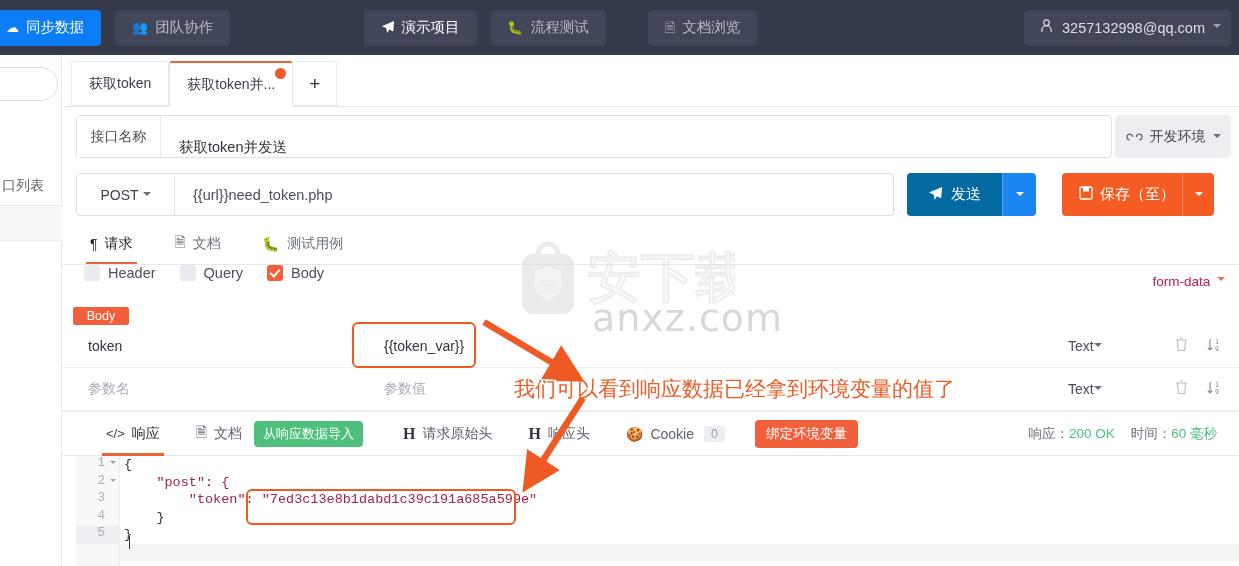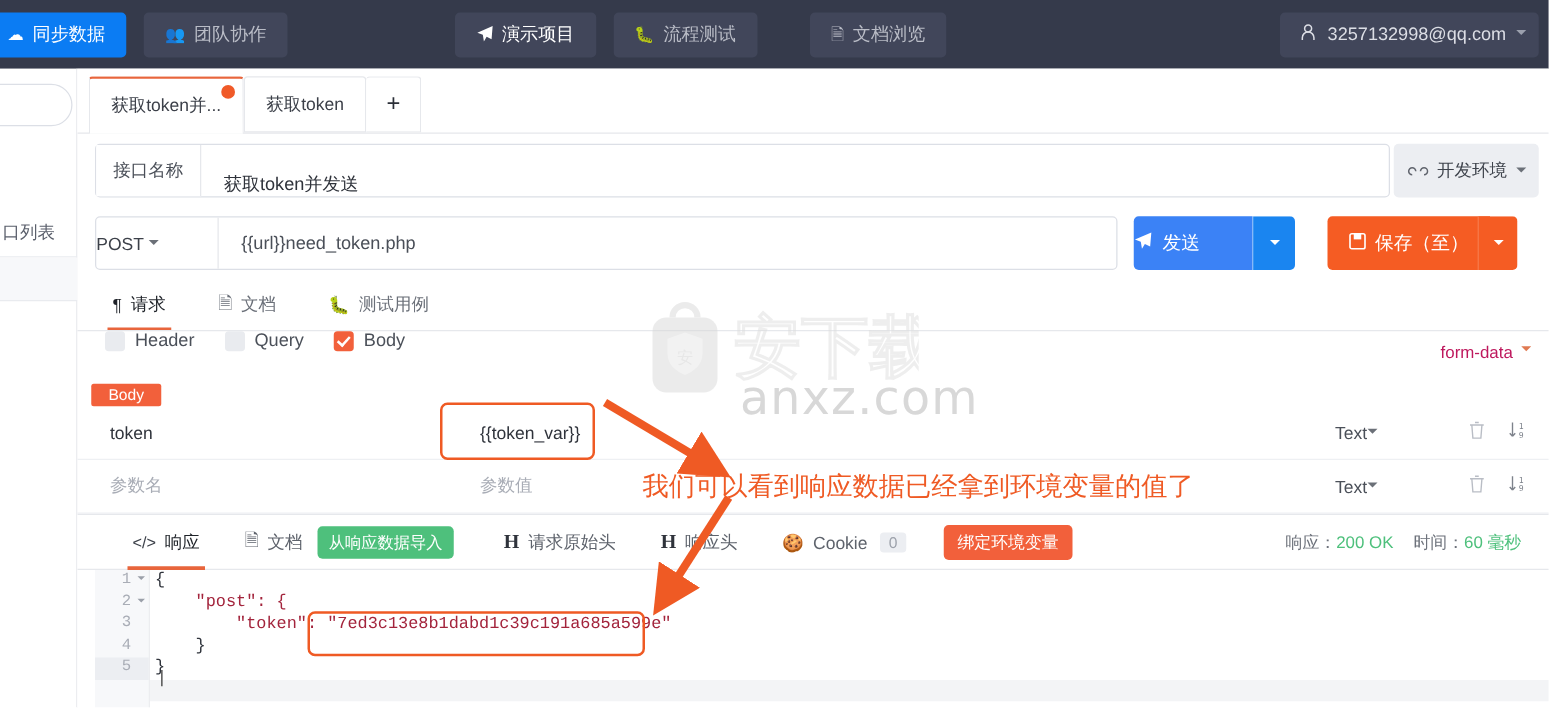--- a/index.html
+++ b/index.html
@@ -97,29 +97,29 @@
     justify-content:center; gap:7px; font-size:14px; color:#3e434c; cursor:pointer;
   }
 
   
   .urlrow{ position:absolute; left:0; top:110px; width:1177px; height:58px; }
   .url-field{
     position:absolute; left:14px; top:8px; width:818px; height:43px;
     border:1px solid #dcdfe6; border-radius:4px; display:flex; align-items:center; background:#fff;
   }
   .method{
-    width:98px; height:41px; display:flex; align-items:center; 
+    width:98px; height:41px; display:flex; align-items:center; justify-content:center;
     gap:4px; font-size:14px; color:#3c4049; border-right:1px solid #e6e8ec; cursor:pointer;
   }
   .url-value{ padding-left:18px; font-size:14.5px; color:#4a4f58; }
   .btn{
     position:absolute; top:8px; height:43px; border-radius:4px; display:flex;
     align-items:center; font-size:15px; cursor:pointer; color:#fff;
   }
-  .btn-send{ left:845px; width:95px; background:#3b82f6; gap:8px;}
+  .btn-send{ left:845px; width:95px; background:#0369a1; justify-content:center; gap:8px;}
   .btn-send-split{ left:940px; width:34px; background:#1a85f0; border-left:1px solid rgba(255,255,255,.28);
     border-radius:0 4px 4px 0; justify-content:center;}
   .btn-send{ border-radius:4px 0 0 4px; }
   .btn-save{ left:1000px; width:130px; background:#f55c23; justify-content:center; gap:7px;
     border-radius:4px 0 0 4px;}
   .btn-save-split{ left:1120px; width:32px; background:#f55c23; border-left:1px solid rgba(255,255,255,.28);
     border-radius:0 4px 4px 0; justify-content:center;}
   .btn-clone{ left:1090px; width:66px; background:#e8eaee; color:#3c4049; justify-content:center; gap:7px;}
   .caret-w{ border:4.5px solid transparent; border-top-color:#fff; display:inline-block; margin-top:3px;}
   .caret-d{ border:4px solid transparent; border-top-color:#6b7078; display:inline-block; margin-top:3px;}
@@ -269,26 +269,26 @@
   <div class="rail-search"></div>
   <div class="rail-label">口列表</div>
   <div class="rail-sep"></div>
   <div class="rail-band"></div>
   <div class="rail-sep2"></div>
 </div>
 
 <div class="main">
 
   <div class="tabstrip">
+    <div class="tab plain">
+      <span>获取token</span>
+    </div>
     <div class="tab active">
       <span>获取token并...</span>
       <span class="tab-dot"></span>
-    </div>
-    <div class="tab plain">
-      <span>获取token</span>
     </div>
     <div class="tab tab-add">
       <span>+</span>
     </div>
   </div>
 
   <div class="namerow">
     <div class="name-field">
       <div class="name-label">接口名称</div>
       <div class="name-value">获取token并发送</div>

